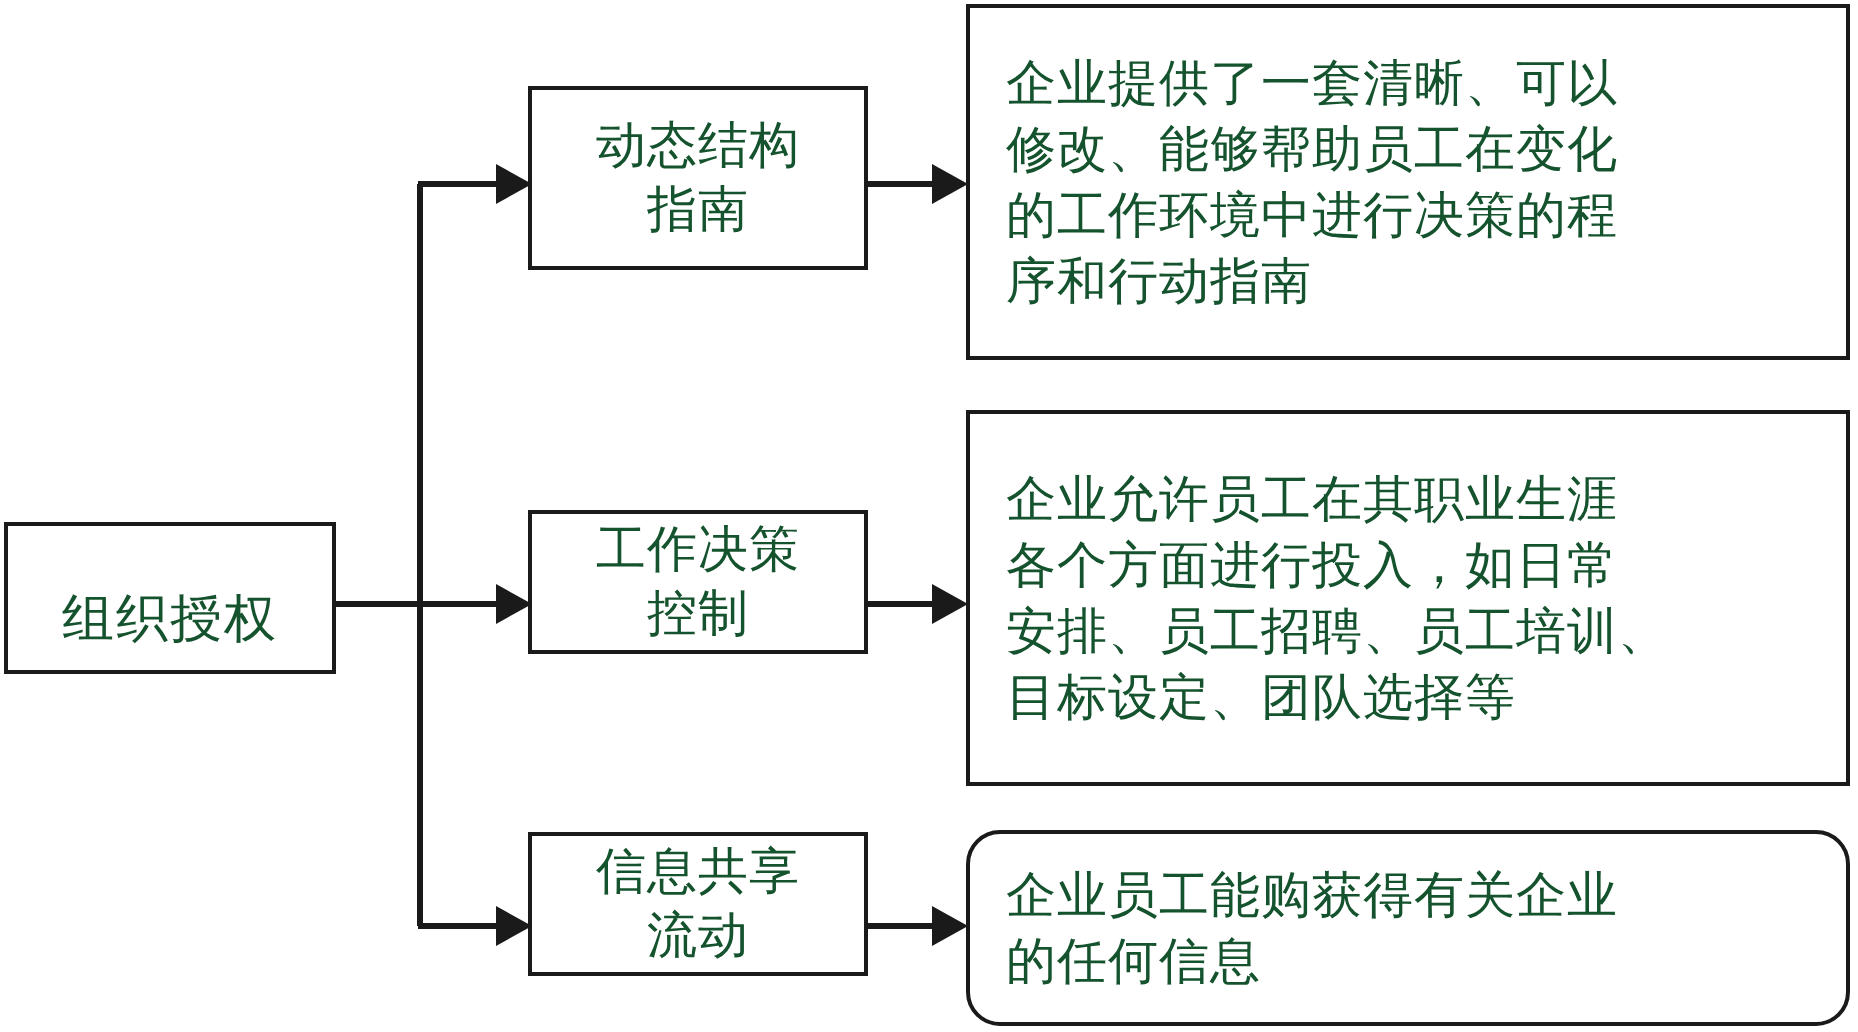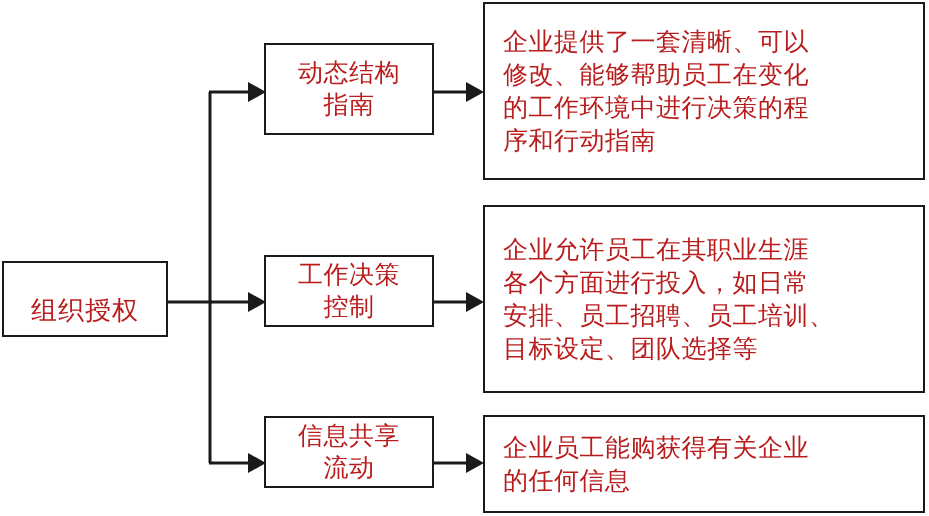--- a/index.html
+++ b/index.html
@@ -25,21 +25,21 @@
     display: flex;
     align-items: center;
     justify-content: flex-start;
   }
   .box.center-align {
     justify-content: center;
     text-align: center;
   }
   .box-text {
     font-family: "DejaVu Serif", "Liberation Serif", serif;
-    color: #b91c1c;
+    color: #14532d;
     line-height: 1.28;
     white-space: pre-line;
   }
   
   #src-box {
     left: 2px;
     top: 261px;
     width: 166px;
     height: 76px;
   }
@@ -73,21 +73,21 @@
   }
   .desc-box .box-text {
     font-size: 25px;
     line-height: 1.33;
     letter-spacing: 0.5px;
     text-align: left;
     width: 100%;
   }
   #desc-box-0 { top: 2px;   height: 178px; }
   #desc-box-1 { top: 205px; height: 188px; justify-content: center; }
-  #desc-box-2 { top: 415px; height: 98px; }
+  #desc-box-2 { top: 415px; height: 98px; border-radius: 17px; }
 
   
   #connectors {
     position: absolute;
     left: 0;
     top: 0;
     width: 929px;
     height: 516px;
     pointer-events: none;
   }

